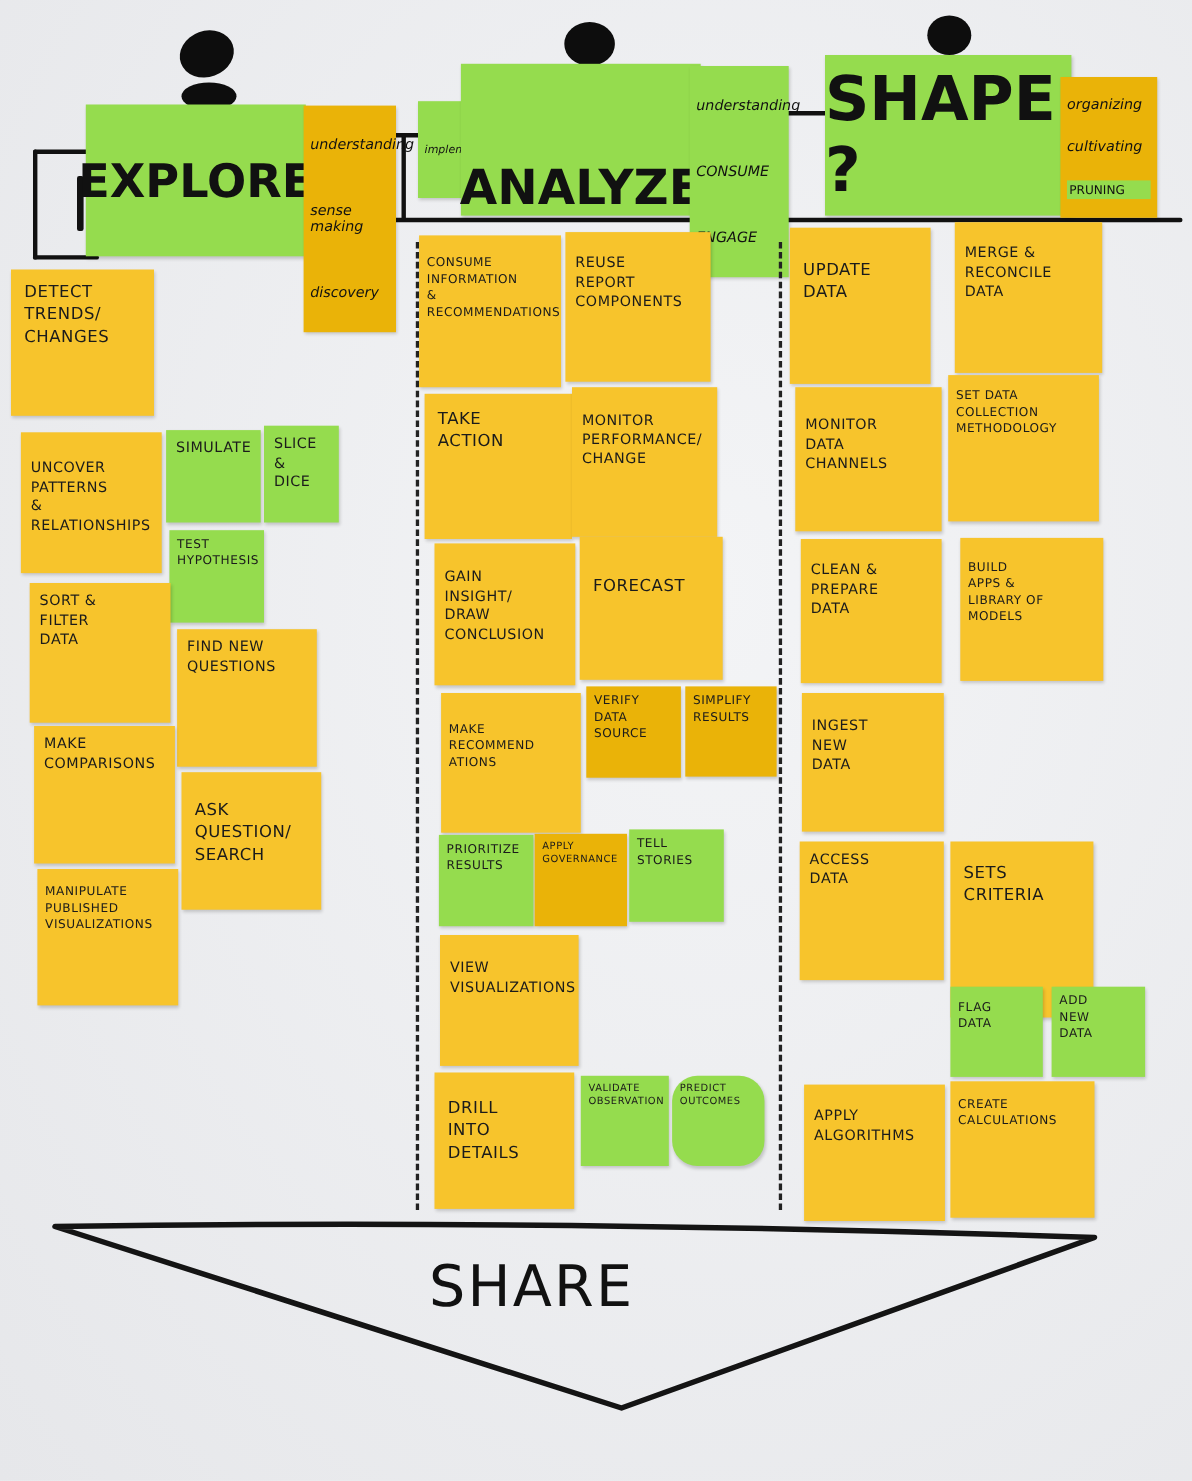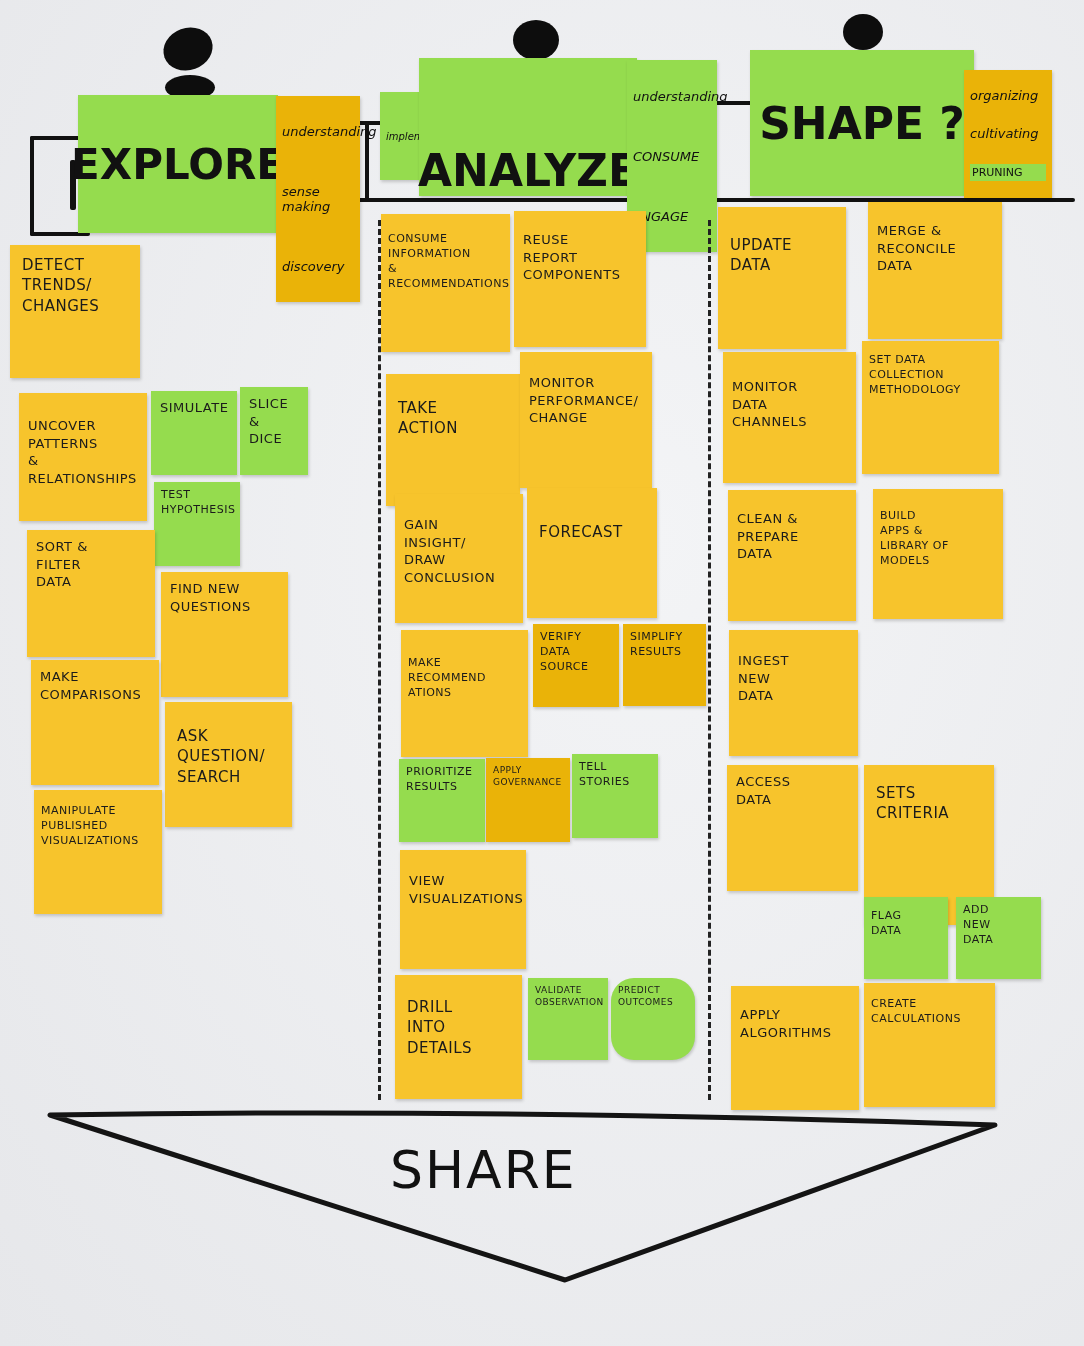--- a/index.html
+++ b/index.html
@@ -77,21 +77,21 @@
   </div>
   <div class="header-note" style="left:419px;top:58px;width:218px;height:138px;font-size:44px;align-items:flex-end;">
     <span>ANALYZE</span>
   </div>
   <div class="side-note green" style="left:627px;top:60px;width:90px;height:192px;">
     <span>understanding</span>
     <span>CONSUME</span>
     <span>ENGAGE</span>
   </div>
 
-  <div class="header-note" style="left:750px;top:50px;width:224px;height:146px;font-size:44px;">
+  <div class="header-note" style="left:750px;top:50px;width:224px;height:146px;font-size:56px;">
     <span>SHAPE ?</span>
   </div>
   <div class="side-note lime" style="left:964px;top:70px;width:88px;height:128px;">
     <span>organizing</span>
     <span>cultivating</span>
     <span style="background:#95dc4e;font-style:normal;font-size:11px;padding:2px;">PRUNING</span>
   </div>
 
   <div class="dashed" style="left:378px;top:220px;height:880px;"></div>
   <div class="dashed" style="left:708px;top:220px;height:880px;"></div>
@@ -123,21 +123,21 @@
 PUBLISHED
 VISUALIZATIONS</div>
 
   <div class="note yellow tiny" style="left:381px;top:214px;width:129px;height:138px;padding-top:18px;">CONSUME
 INFORMATION
 &amp;
 RECOMMENDATIONS</div>
   <div class="note yellow small" style="left:514px;top:211px;width:132px;height:136px;padding-top:20px;">REUSE
 REPORT
 COMPONENTS</div>
-  <div class="note yellow" style="left:386px;top:358px;width:134px;height:132px;padding-top:24px;margin-top:16px;">TAKE
+  <div class="note yellow" style="left:386px;top:358px;width:134px;height:132px;padding-top:12px;">TAKE
 ACTION</div>
   <div class="note yellow small" style="left:520px;top:352px;width:132px;height:136px;padding-top:22px;">MONITOR
 PERFORMANCE/
 CHANGE</div>
   <div class="note yellow small" style="left:395px;top:494px;width:128px;height:129px;padding-top:22px;">GAIN
 INSIGHT/
 DRAW
 CONCLUSION</div>
   <div class="note yellow" style="left:527px;top:488px;width:130px;height:130px;padding-top:34px;">FORECAST</div>
   <div class="note yellow tiny" style="left:401px;top:630px;width:127px;height:127px;padding-top:26px;">MAKE

